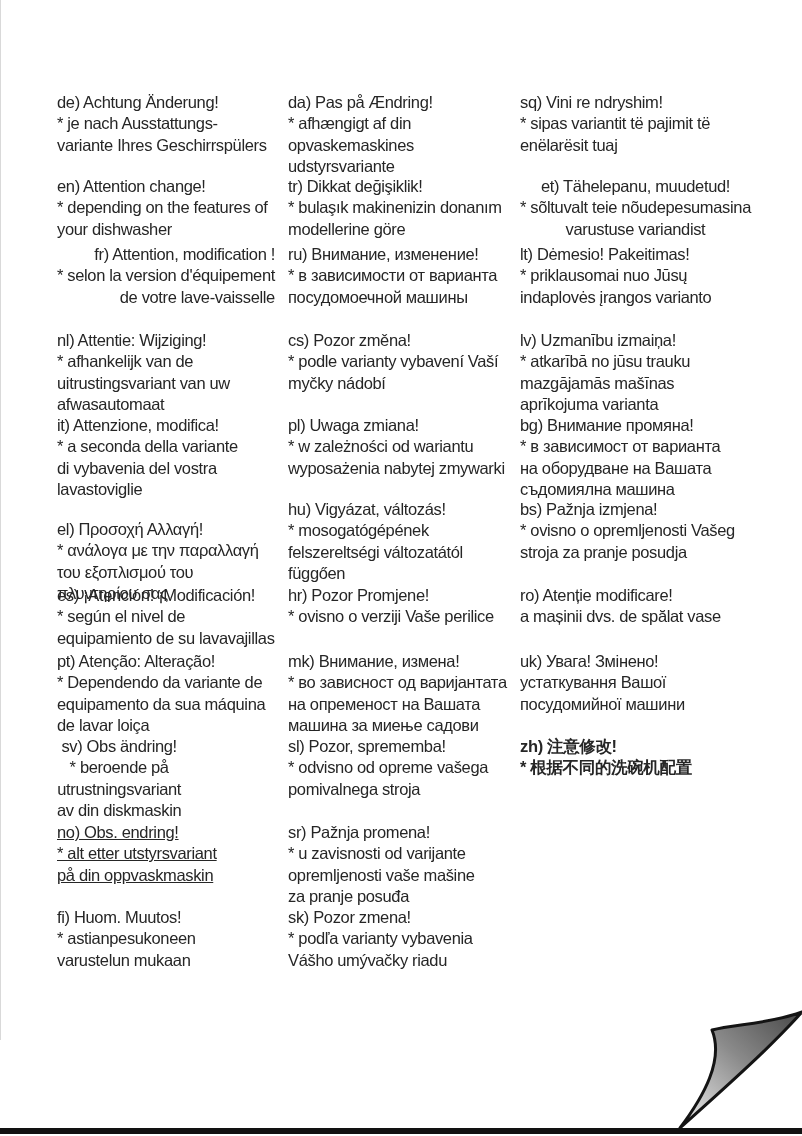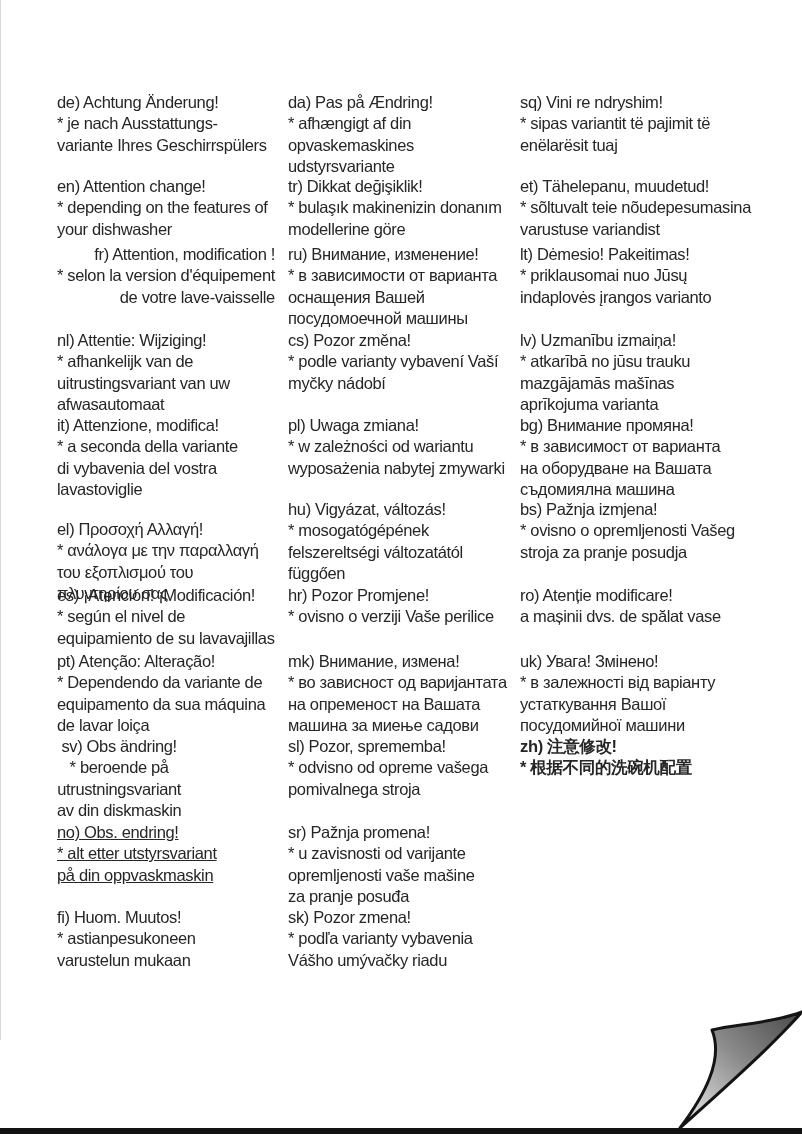--- a/index.html
+++ b/index.html
@@ -106,21 +106,20 @@
         <div class="text-line">udstyrsvariante</div>
       </div>
       <div class="lang-block" style="left: 288px; top: 176px;">
         <div class="text-line">tr) Dikkat değişiklik!</div>
         <div class="text-line">* bulaşık makinenizin donanım</div>
         <div class="text-line">modellerine göre</div>
       </div>
       <div class="lang-block" style="left: 288px; top: 244px;">
         <div class="text-line">ru) Внимание, изменение!</div>
         <div class="text-line">* в зависимости от варианта</div>
-        <div class="text-line">оснащения Вашей</div>
         <div class="text-line">посудомоечной машины</div>
       </div>
       <div class="lang-block" style="left: 288px; top: 330px;">
         <div class="text-line">cs) Pozor změna!</div>
         <div class="text-line">* podle varianty vybavení Vaší</div>
         <div class="text-line">myčky nádobí</div>
       </div>
       <div class="lang-block" style="left: 288px; top: 415px;">
         <div class="text-line">pl) Uwaga zmiana!</div>
         <div class="text-line">* w zależności od wariantu</div>
@@ -156,21 +155,21 @@
       <div class="lang-block" style="left: 288px; top: 907px;">
         <div class="text-line">sk) Pozor zmena!</div>
         <div class="text-line">* podľa varianty vybavenia</div>
         <div class="text-line">Vášho umývačky riadu</div>
       </div>
       <div class="lang-block" style="left: 520px; top: 92px;">
         <div class="text-line">sq) Vini re ndryshim!</div>
         <div class="text-line">* sipas variantit të pajimit të</div>
         <div class="text-line">enëlarësit tuaj</div>
       </div>
-      <div class="lang-block" style="left: 520px; top: 176px;">
+      <div class="lang-block" style="left: 520px; top: 176px; text-align: center;">
         <div class="text-line">et) Tähelepanu, muudetud!</div>
         <div class="text-line">* sõltuvalt teie nõudepesumasina</div>
         <div class="text-line">varustuse variandist</div>
       </div>
       <div class="lang-block" style="left: 520px; top: 244px;">
         <div class="text-line">lt) Dėmesio! Pakeitimas!</div>
         <div class="text-line">* priklausomai nuo Jūsų</div>
         <div class="text-line">indaplovės įrangos varianto</div>
       </div>
       <div class="lang-block" style="left: 520px; top: 330px;">
@@ -189,21 +188,20 @@
         <div class="text-line">bs) Pažnja izmjena!</div>
         <div class="text-line">* ovisno o opremljenosti Vašeg</div>
         <div class="text-line">stroja za pranje posudja</div>
       </div>
       <div class="lang-block" style="left: 520px; top: 585px;">
         <div class="text-line">ro) Atenție modificare!</div>
         <div class="text-line">a mașinii dvs. de spălat vase</div>
       </div>
       <div class="lang-block" style="left: 520px; top: 651px;">
         <div class="text-line">uk) Увага! Змінено!</div>
-        <div class="text-line">* в залежності від варіанту</div>
         <div class="text-line">устаткування Вашої</div>
         <div class="text-line">посудомийної машини</div>
       </div>
       <div class="lang-block bold" style="left: 520px; top: 736px;">
         <div class="text-line">zh) 注意修改!</div>
         <div class="text-line">* 根据不同的洗碗机配置</div>
       </div>
     </div>
 
   <svg class="curl" viewBox="0 0 204 142" aria-hidden="true">

